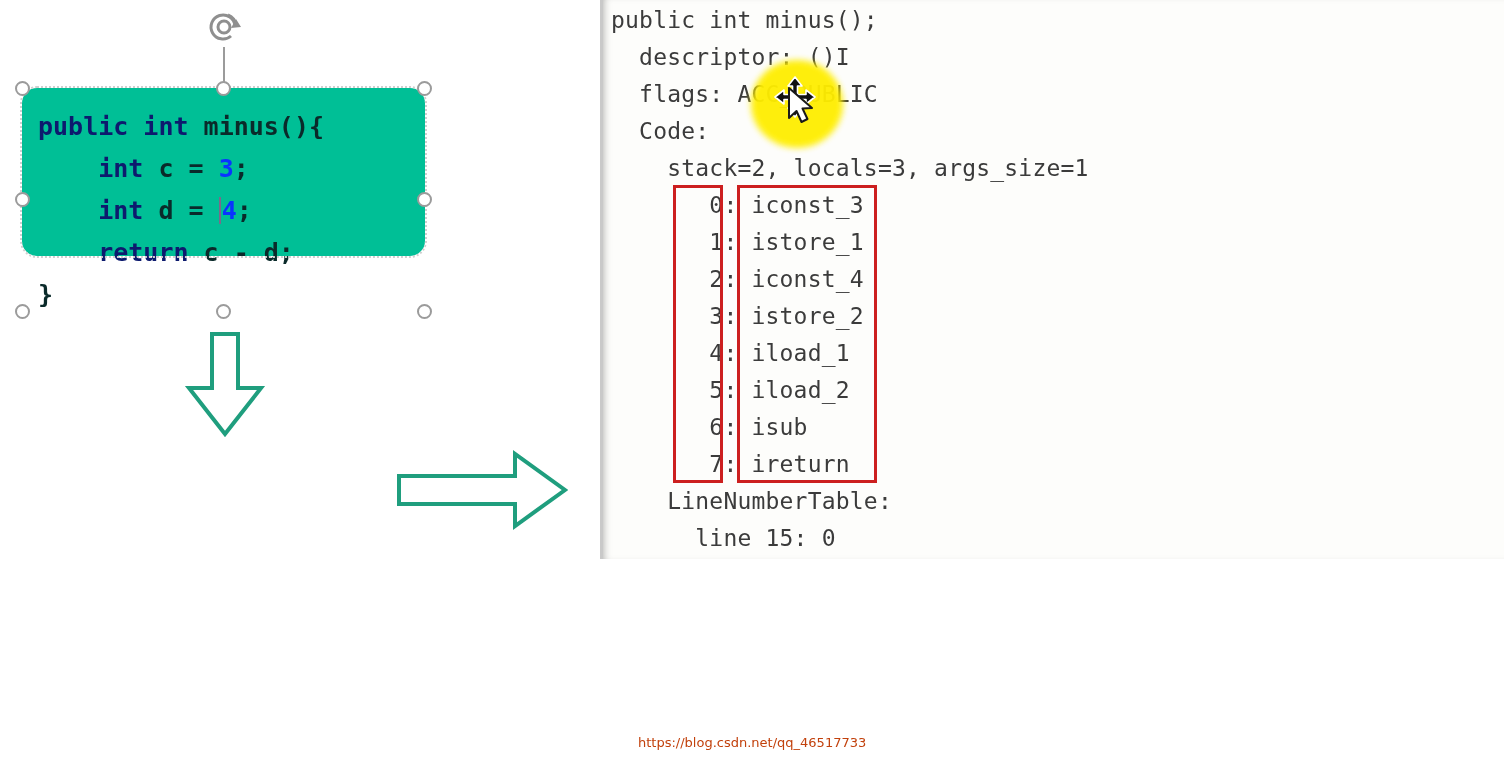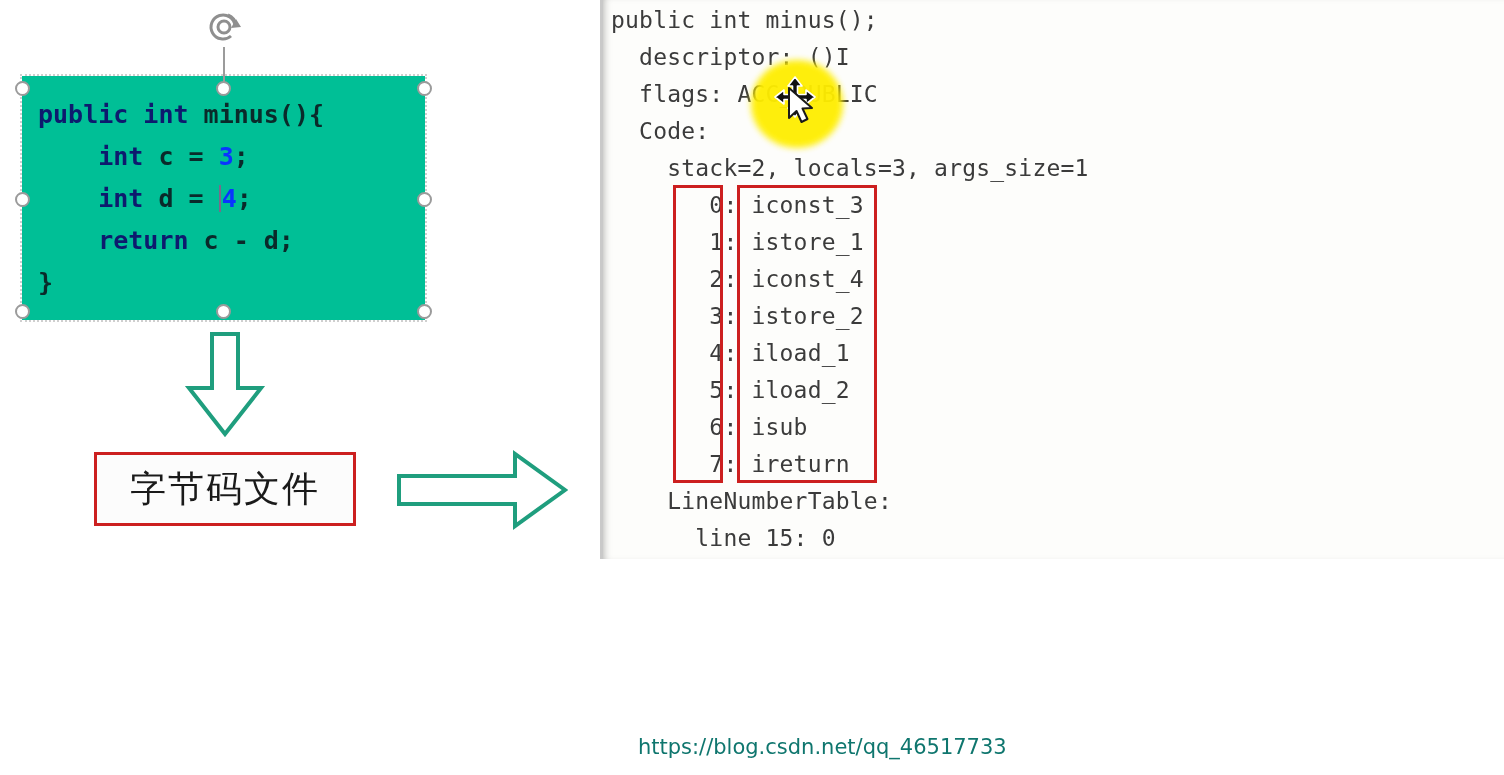--- a/index.html
+++ b/index.html
@@ -22,26 +22,27 @@
   #left-panel {
     position: absolute;
     left: 0; top: 0;
     width: 600px; height: 775px;
     background: #ffffff;
   }
 
   
   #code-shape {
     position: absolute;
-    left: 22px; top: 76px;
-    width: 403px; height: 244px;
+    left: 22px; top: 88px;
+    width: 403px; height: 168px;
     background: #00bf96;
     box-sizing: border-box;
     outline: 2px dotted #cfcfcf;
     outline-offset: 0px;
+    border-radius: 15px;
   }
   #code-shape pre {
     margin: 0;
     padding: 18px 0 0 16px;
     font-family: "DejaVu Sans Mono", monospace;
     font-size: 25px;
     line-height: 42px;
     font-weight: bold;
     color: #0f1f6b;
     white-space: pre;
@@ -144,22 +145,22 @@
     filter: blur(3px);
     z-index: 2;
     opacity: 0.95;
   }
   #cursor-layer { position: absolute; left: 0; top: 0; width: 904px; height: 775px; z-index: 5; pointer-events: none; }
 
   #watermark {
     position: absolute;
     left: 638px; top: 735px;
     font-family: "DejaVu Sans", sans-serif;
-    font-size: 21px;
-    color: #0f766e;
+    font-size: 13px;
+    color: #c2410c;
     z-index: 4;
     white-space: nowrap;
   }
 </style>
 </head>
 <body>
 
 <div id="screen">
 
   <div id="left-panel">
@@ -191,23 +192,20 @@
     <div class="handle" style="left:15px;  top:304px;"></div>
     <div class="handle" style="left:216px; top:304px;"></div>
     <div class="handle" style="left:417px; top:304px;"></div>
 
     <div id="down-arrow">
       <svg width="86" height="110" viewBox="0 0 86 110">
         <path d="M30 4 L56 4 L56 58 L79 58 L43 104 L7 58 L30 58 Z" fill="#ffffff" stroke="#1f9e7e" stroke-width="4" stroke-linejoin="miter"></path>
       </svg>
     </div>
 
-    <div id="bytecode-box">
-      <span>字节码文件</span>
-    </div>
 
     <div id="right-arrow">
       <svg width="172" height="80" viewBox="0 0 172 80">
         <path d="M3 26 L119 26 L119 4 L169 40 L119 76 L119 54 L3 54 Z" fill="#ffffff" stroke="#1f9e7e" stroke-width="4" stroke-linejoin="miter"></path>
       </svg>
     </div>
   </div>
 
   <div id="right-panel">
 

